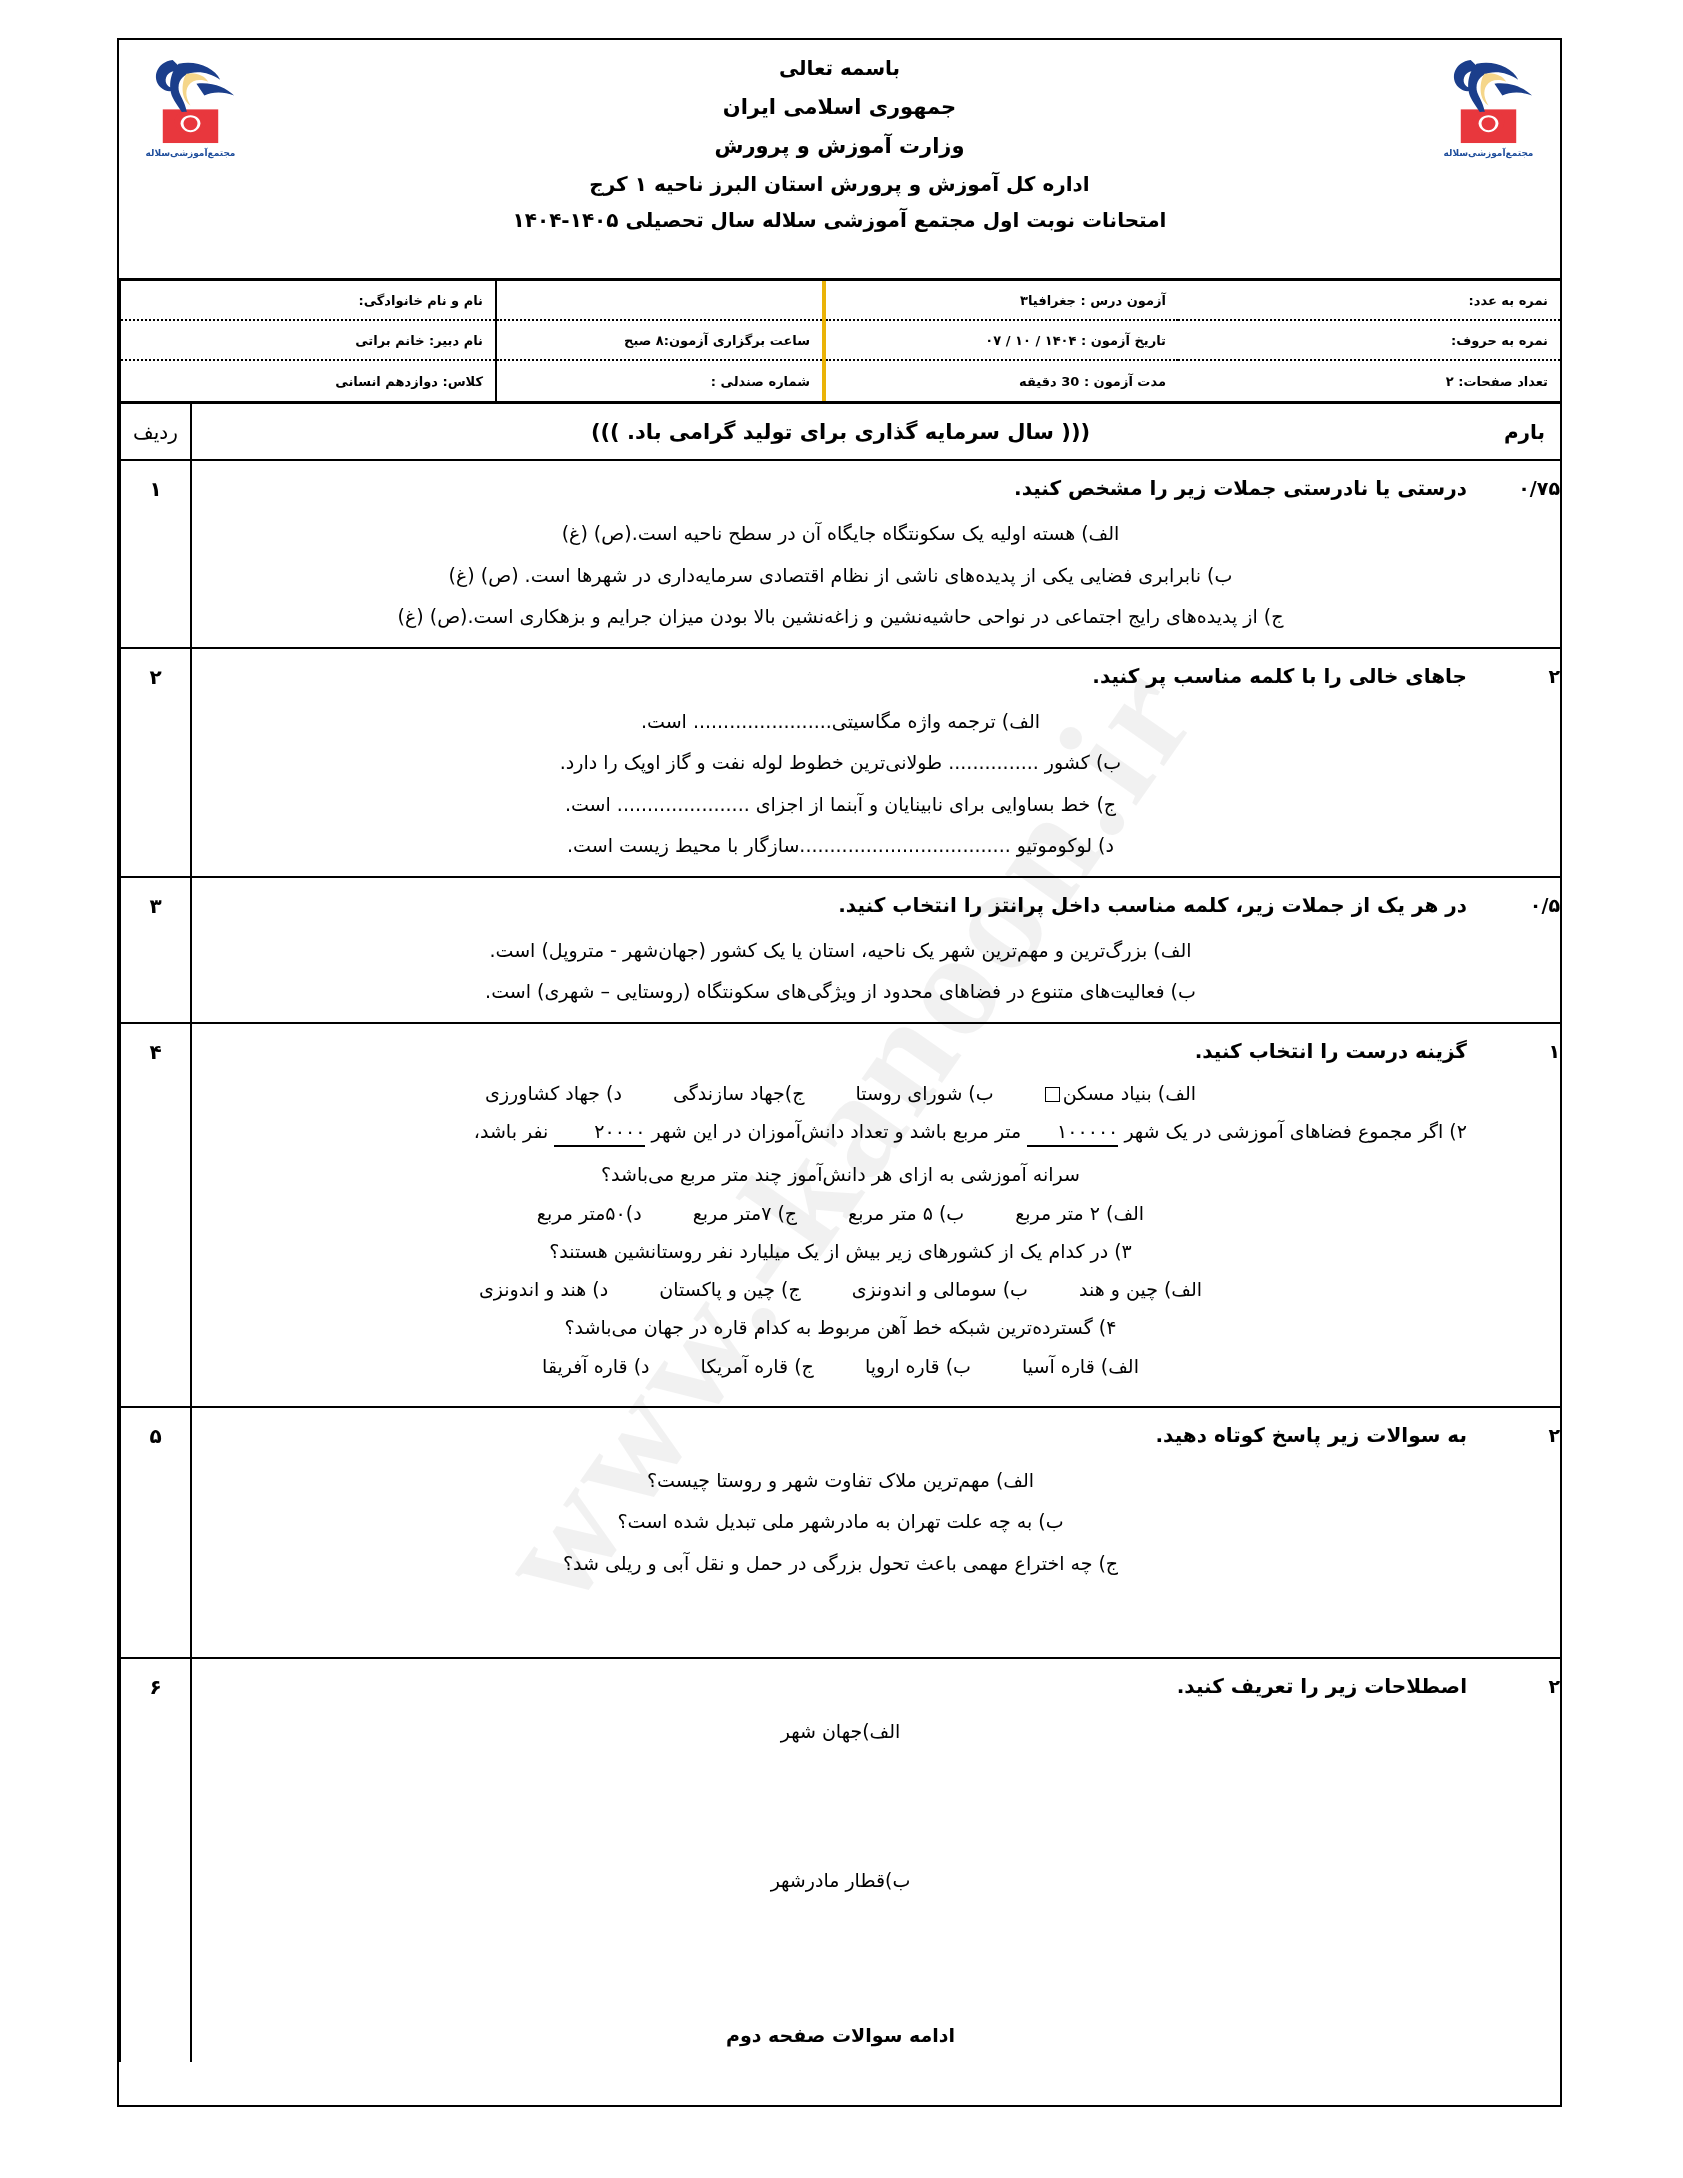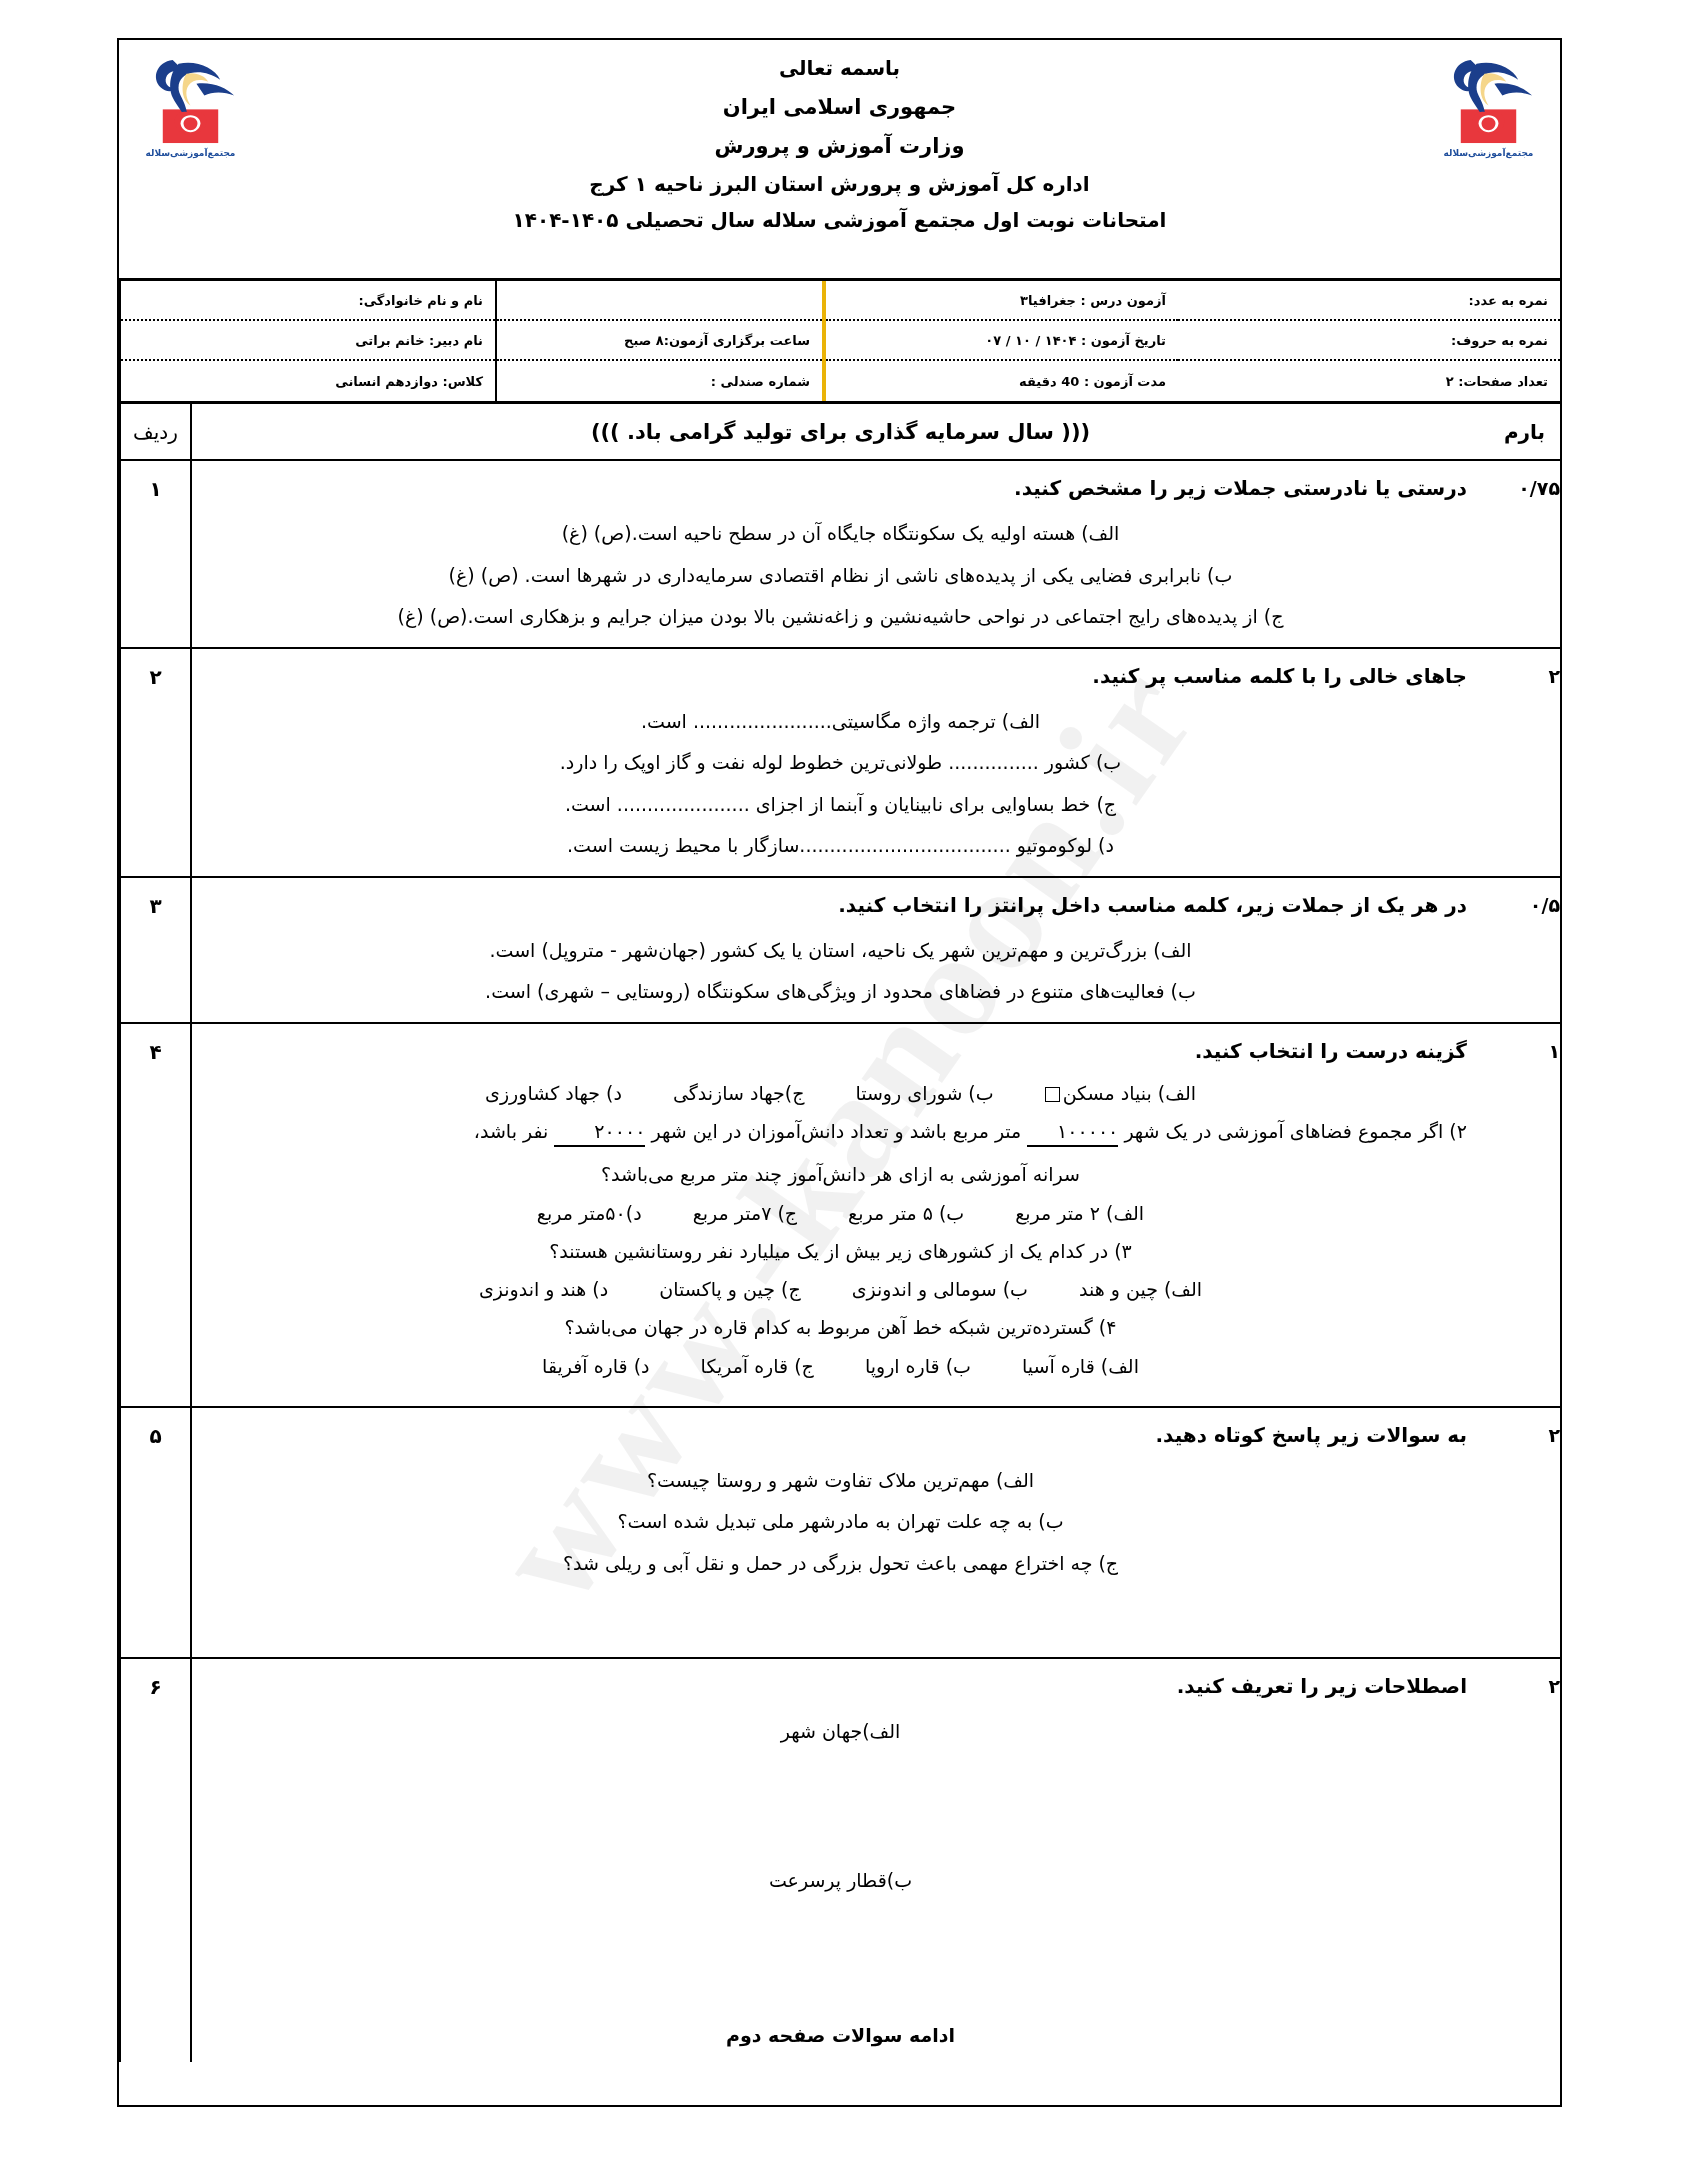--- a/index.html
+++ b/index.html
@@ -305,21 +305,21 @@
 
       <div class="info-col c-score">
         <div class="info-cell dashed">نمره به عدد:</div>
         <div class="info-cell dashed">نمره به حروف:</div>
         <div class="info-cell">تعداد صفحات: ۲</div>
       </div>
 
       <div class="info-col c-exam">
         <div class="info-cell dashed">آزمون درس : جغرافیا۳</div>
         <div class="info-cell dashed">تاریخ آزمون  :   ۱۴۰۴ / ۱۰ / ۰۷</div>
-        <div class="info-cell">مدت آزمون  :  40 دقیقه</div>
+        <div class="info-cell">مدت آزمون  :  30 دقیقه</div>
       </div>
 
       <div class="info-col c-time">
         <div class="info-cell dashed blank"></div>
         <div class="info-cell dashed">ساعت برگزاری آزمون:۸ صبح</div>
         <div class="info-cell">شماره  صندلی :</div>
       </div>
 
       <div class="info-col c-name">
         <div class="info-cell dashed">نام و نام خانوادگی:</div>
@@ -418,21 +418,21 @@
       </div>
       <div class="num">۵</div>
     </div>
 
     <div class="qrow">
       <div class="mark">۲</div>
       <div class="content">
         <div class="q-title">اصطلاحات زیر را تعریف کنید.</div>
         <div class="q-line center">الف)جهان شهر</div>
         <div class="spacer-lg"></div>
-        <div class="q-line center">ب)قطار پرسرعت</div>
+        <div class="q-line center">ب)قطار مادرشهر</div>
         <div class="spacer-lg"></div>
         <div class="footnote">ادامه سوالات صفحه دوم</div>
       </div>
       <div class="num">۶</div>
     </div>
 
   </div>
 </div>
 
 

